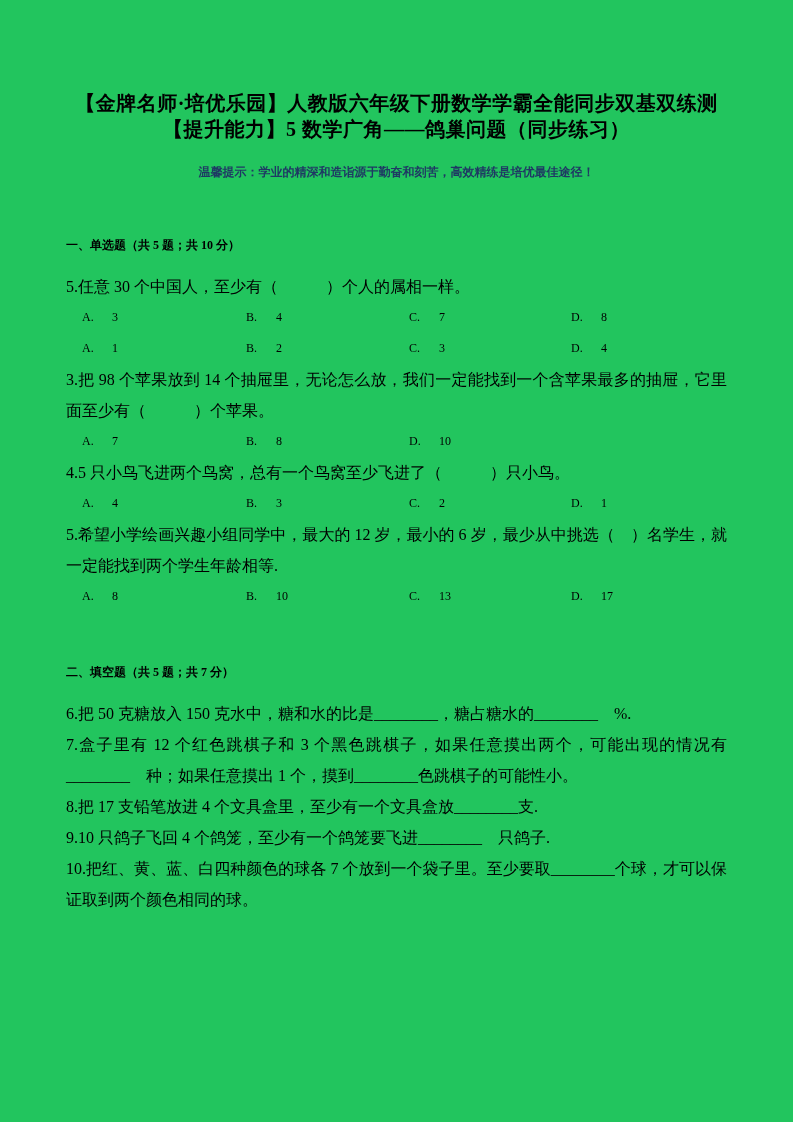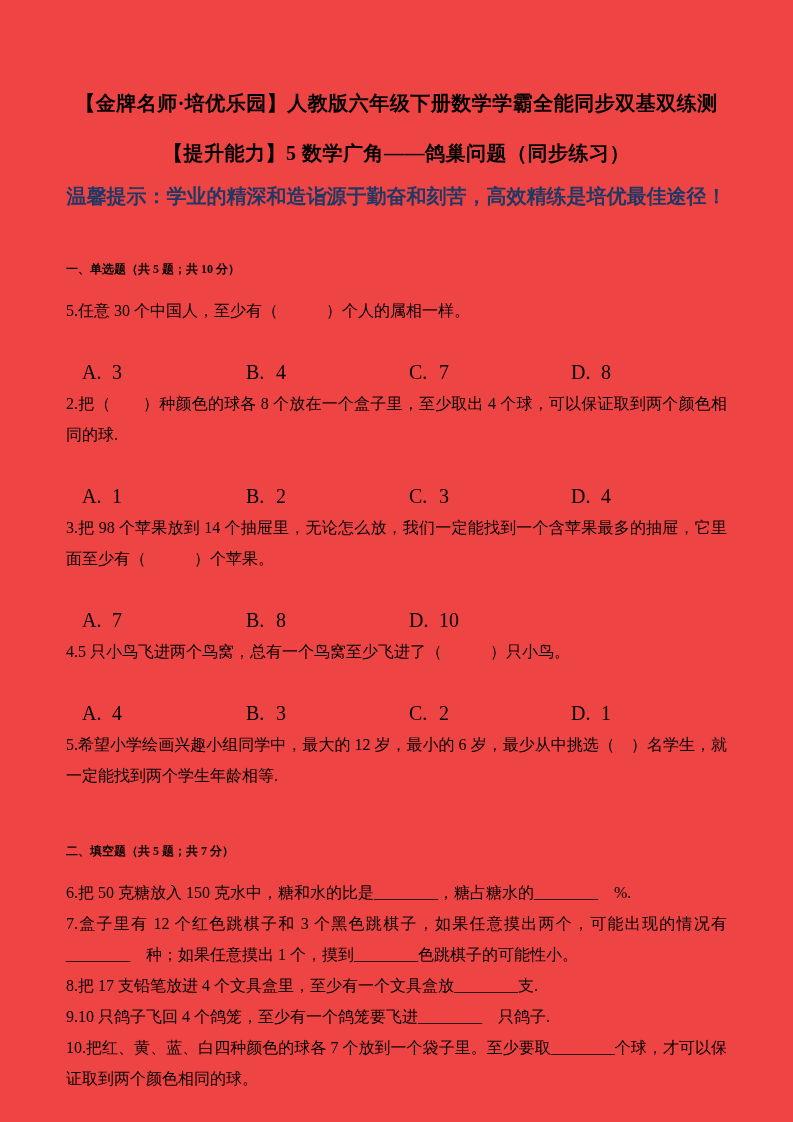--- a/index.html
+++ b/index.html
@@ -5,65 +5,63 @@
   html, body {
     margin: 0;
     padding: 0;
     background: #ffffff;
   }
   .page {
     position: relative;
     width: 793px;
     height: 1122px;
     margin: 0 auto;
-    background: #ef4444;
+    background: #22c55e;
     box-sizing: border-box;
     padding: 90px 66px 0 66px;
     font-family: "Liberation Serif", "DejaVu Serif", serif;
     color: #000000;
     overflow: hidden;
   }
   .title {
     margin: 0;
     text-align: center;
     font-size: 20px;
     font-weight: bold;
     line-height: 26px;
     letter-spacing: 0.5px;
   }
   .title + .title {
-    margin-top: 24px;
   }
   .tip {
     margin: 18px 0 4px 0;
     text-align: center;
-    font-size: 20px;
+    font-size: 12px;
     font-weight: bold;
     line-height: 25px;
     color: #1f3864;
   }
   .section-heading {
     margin: 48px 0 14px 0;
     font-size: 12px;
     font-weight: bold;
     line-height: 24px;
   }
   .q-text {
     margin: 0;
     font-size: 16px;
     line-height: 31px;
     text-align: justify;
   }
   .opts {
     display: grid;
     grid-template-columns: 164px 163px 162px 1fr;
     padding-left: 16px;
-    font-size: 20px;
+    font-size: 12px;
     line-height: 31px;
-    margin-top: 31px;
   }
   .opt-label {
     display: inline-block;
     width: 30px;
   }
 </style>
 </head>
 <body>
 
 <div class="page">
@@ -78,21 +76,20 @@
     <p class="q-text">5.任意 30 个中国人，至少有（　　　）个人的属相一样。</p>
     <div class="opts">
       <div class="opt"><span class="opt-label">A.</span><span class="opt-value">3</span></div>
       <div class="opt"><span class="opt-label">B.</span><span class="opt-value">4</span></div>
       <div class="opt"><span class="opt-label">C.</span><span class="opt-value">7</span></div>
       <div class="opt"><span class="opt-label">D.</span><span class="opt-value">8</span></div>
     </div>
   </div>
 
   <div class="q">
-    <p class="q-text">2.把（　　）种颜色的球各 8 个放在一个盒子里，至少取出 4 个球，可以保证取到两个颜色相同的球.</p>
     <div class="opts">
       <div class="opt"><span class="opt-label">A.</span><span class="opt-value">1</span></div>
       <div class="opt"><span class="opt-label">B.</span><span class="opt-value">2</span></div>
       <div class="opt"><span class="opt-label">C.</span><span class="opt-value">3</span></div>
       <div class="opt"><span class="opt-label">D.</span><span class="opt-value">4</span></div>
     </div>
   </div>
 
   <div class="q">
     <p class="q-text">3.把 98 个苹果放到 14 个抽屉里，无论怎么放，我们一定能找到一个含苹果最多的抽屉，它里面至少有（　　　）个苹果。</p>
@@ -108,20 +105,26 @@
     <div class="opts">
       <div class="opt"><span class="opt-label">A.</span><span class="opt-value">4</span></div>
       <div class="opt"><span class="opt-label">B.</span><span class="opt-value">3</span></div>
       <div class="opt"><span class="opt-label">C.</span><span class="opt-value">2</span></div>
       <div class="opt"><span class="opt-label">D.</span><span class="opt-value">1</span></div>
     </div>
   </div>
 
   <div class="q">
     <p class="q-text">5.希望小学绘画兴趣小组同学中，最大的 12 岁，最小的 6 岁，最少从中挑选（　）名学生，就一定能找到两个学生年龄相等.</p>
+    <div class="opts">
+      <div class="opt"><span class="opt-label">A.</span><span class="opt-value">8</span></div>
+      <div class="opt"><span class="opt-label">B.</span><span class="opt-value">10</span></div>
+      <div class="opt"><span class="opt-label">C.</span><span class="opt-value">13</span></div>
+      <div class="opt"><span class="opt-label">D.</span><span class="opt-value">17</span></div>
+    </div>
   </div>
 
   <h2 class="section-heading">二、填空题（共 5 题；共 7 分）</h2>
 
   <div class="q">
     <p class="q-text">6.把 50 克糖放入 150 克水中，糖和水的比是________，糖占糖水的________　%.</p>
   </div>
   <div class="q">
     <p class="q-text">7.盒子里有 12 个红色跳棋子和 3 个黑色跳棋子，如果任意摸出两个，可能出现的情况有________　种；如果任意摸出 1 个，摸到________色跳棋子的可能性小。</p>
   </div>

